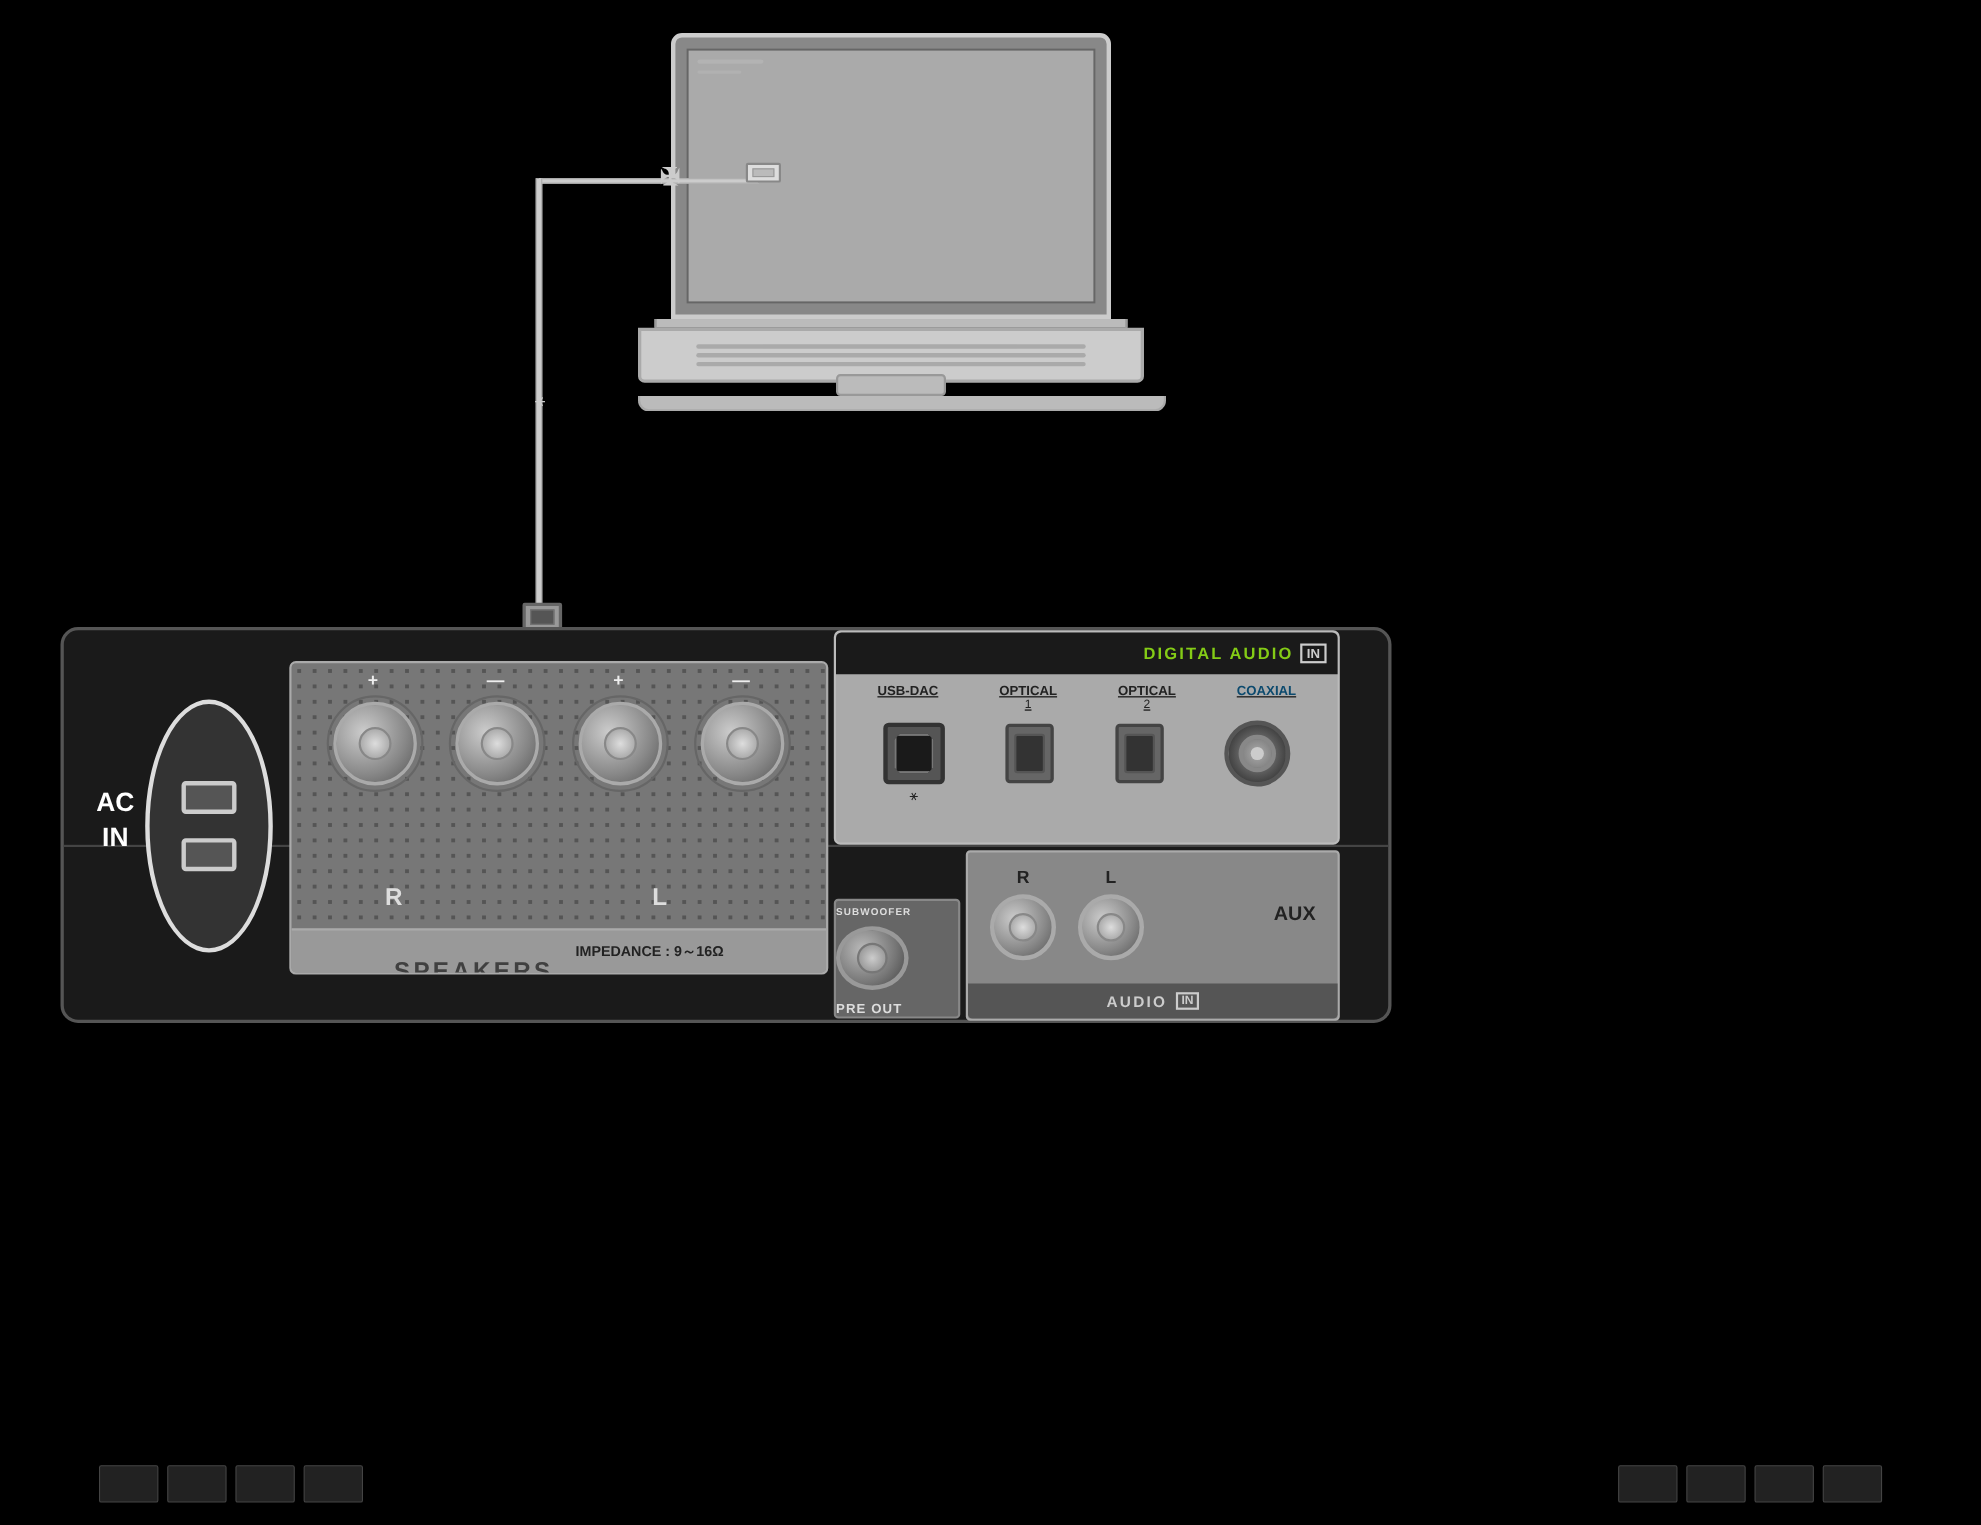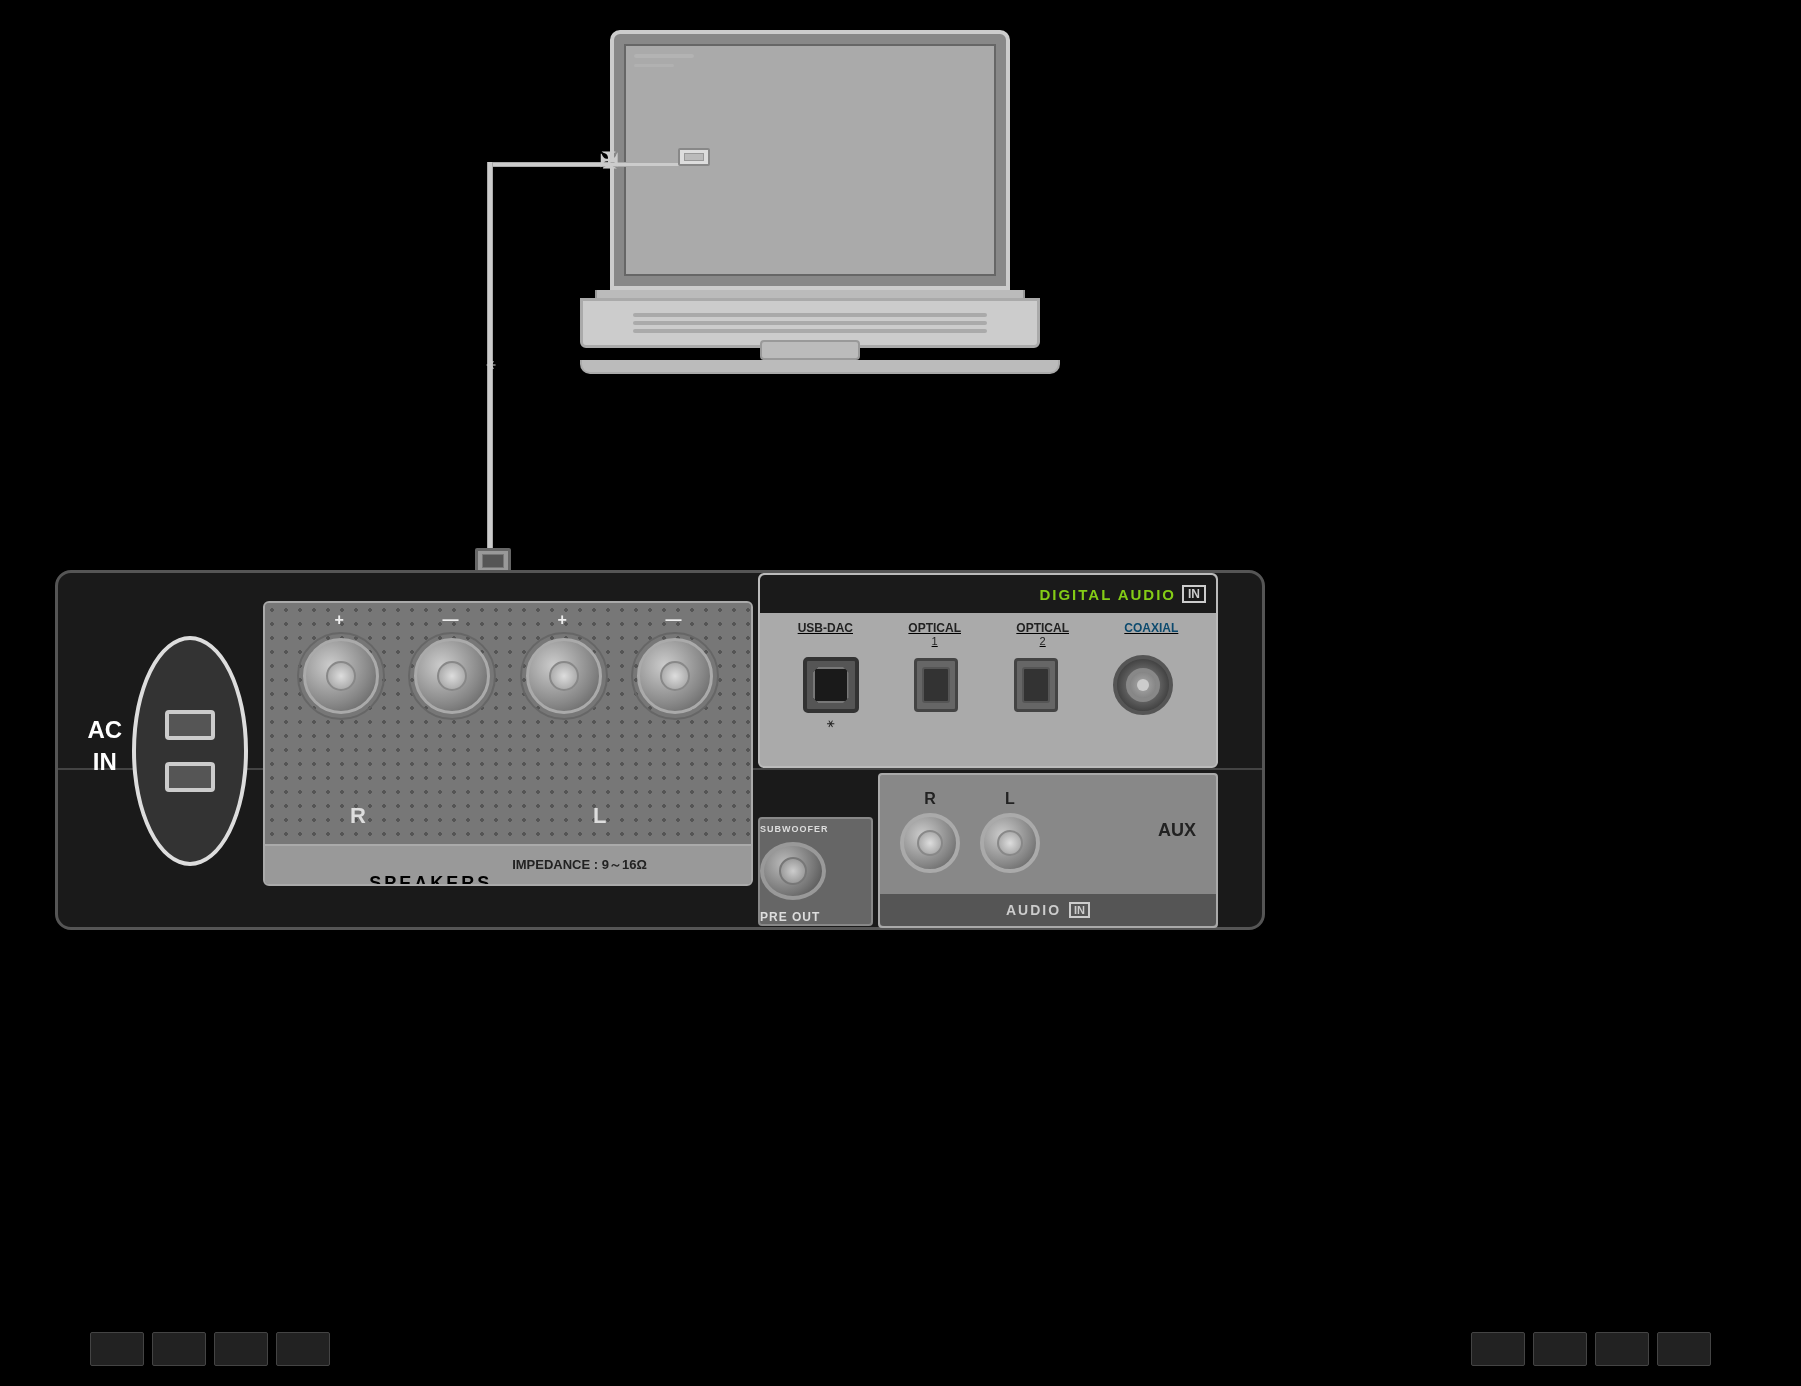--- a/index.html
+++ b/index.html
@@ -174,21 +174,21 @@
           <div style="width:76px; height:76px; border-radius:50%; background:radial-gradient(circle at 35% 35%, #ccc, #888 60%, #555); border:3px solid #aaa; display:flex; align-items:center; justify-content:center;">
             <div style="width:30px; height:30px; border-radius:50%; background:radial-gradient(circle, #ddd, #999); border:2px solid #888;"></div>
           </div>
         </div>
       </div>
 
       <div style="position:absolute; bottom:55px; left:85px; color:#ddd; font-size:22px; font-weight:bold;">R</div>
       <div style="position:absolute; bottom:55px; left:328px; color:#ddd; font-size:22px; font-weight:bold;">L</div>
 
       <div style="position:absolute; bottom:0; left:0; right:0; height:40px; background:#999; border-top:2px solid #aaa; display:flex; align-items:center; justify-content:center; gap:20px;">
-        <span style="color:#000000; font-size:18px; font-weight:bold; letter-spacing:3px;margin-top:36px;">SPEAKERS</span>
+        <span style="color:#404040; font-size:22px; font-weight:bold; letter-spacing:3px;margin-top:36px;">SPEAKERS</span>
         <span style="color:#222; font-size:13px; font-weight:bold;">IMPEDANCE : 9～16Ω</span>
       </div>
     </div>
 
     <div style="position:absolute; top:0; left:700px; width:460px; height:195px; background:#aaa; border:2px solid #bbb; border-radius:6px;">
 
       <div style="position:absolute; top:0; left:0; right:0; height:38px; background:#1a1a1a; display:flex; align-items:center; justify-content:flex-end; padding-right:10px; border-radius:5px 5px 0 0;">
         <span style="color:#84cc16; font-size:15px; font-weight:bold; letter-spacing:2px;">DIGITAL AUDIO</span>
         <span style="display:inline-block; border:2px solid #ccc; color:#ccc; font-size:12px; padding:0 4px; margin-left:6px; font-weight:bold;">IN</span>
       </div>

